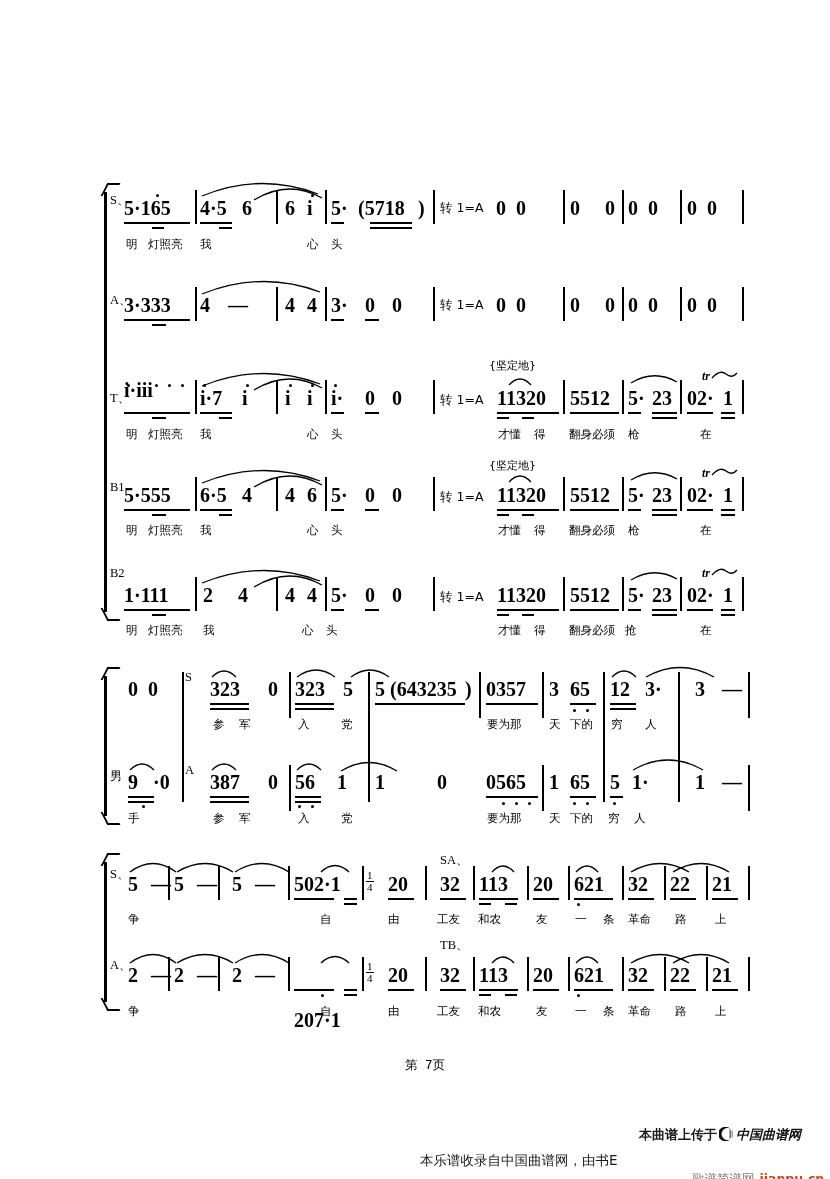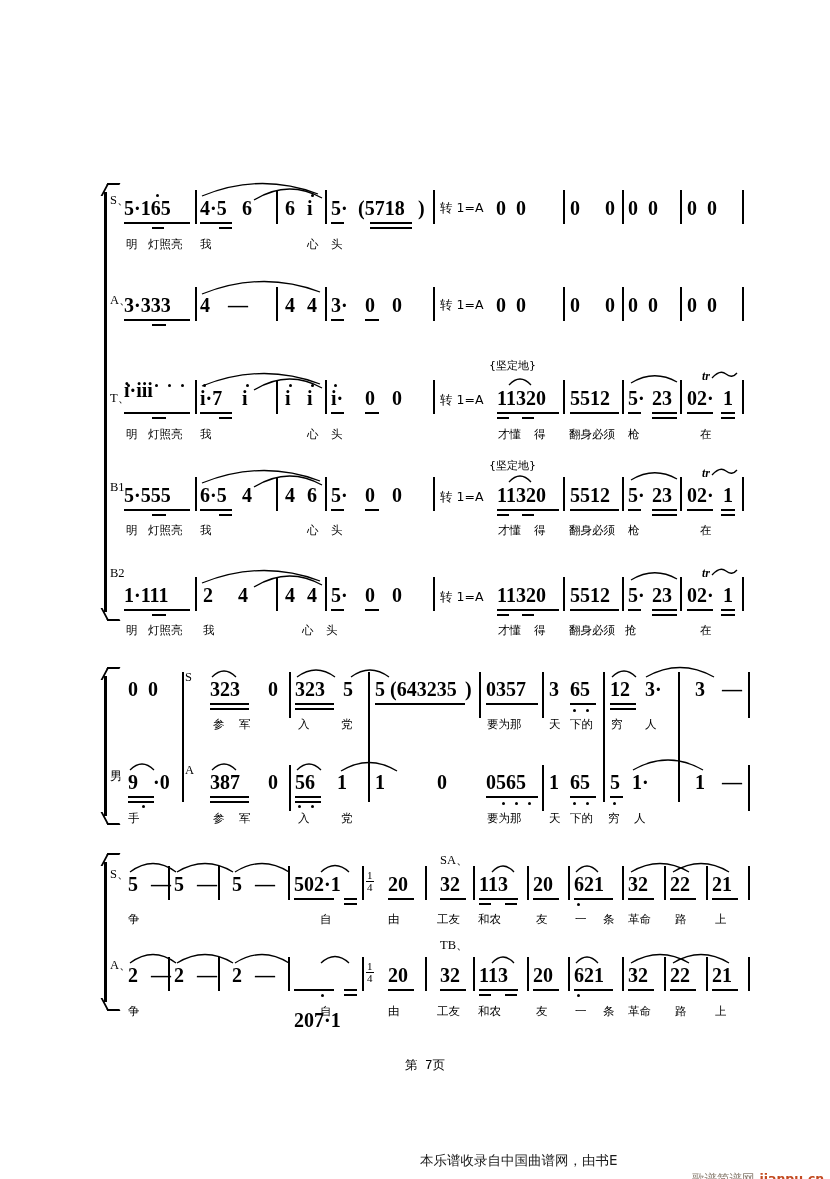--- a/index.html
+++ b/index.html
@@ -838,20 +838,28 @@
     <div class="lyr" style="left:536px;top:1005px;">友</div>
     <div class="lyr" style="left:575px;top:1005px;">一</div>
     <div class="lyr" style="left:603px;top:1005px;">条</div>
     <div class="lyr" style="left:628px;top:1005px;">革命</div>
     <div class="lyr" style="left:675px;top:1005px;">路</div>
     <div class="lyr" style="left:715px;top:1005px;">上</div>
   </div>
 
   <div class="pagenum" style="left:405px;top:1057px;font-family:Liberation Mono, monospace;">第 7页</div>
 
+  <div class="wm1" style="left:621px;top:1110px;">
+    <span>本曲谱上传于</span><span class="wm-logo"><svg width="15" height="14" viewBox="0 0 15 14">
+          <path d="M11,1.5 A6,6 0 1,0 11,12.5 A7.2,7.2 0 1,1 11,1.5 Z" fill="#111"></path>
+          <rect x="10.5" y="2.5" width="1.3" height="9" fill="#555"></rect>
+          <rect x="12.6" y="3.8" width="1.1" height="6.4" fill="#777"></rect>
+        </svg></span><span class="wm-br
+and wm-brand">中国曲谱网</span>
+  </div>
 
   <div class="wm2" style="left:420px;top:1152px;">本乐谱收录自中国曲谱网，由书E</div>
 
   <div class="wm3" style="left:676px;top:1156px;">
     <span>歌谱简谱网</span><span class="dom" style="margin-left:5px;">jianpu.cn</span>
   </div>
 
 </div>
 
 </body></html>

